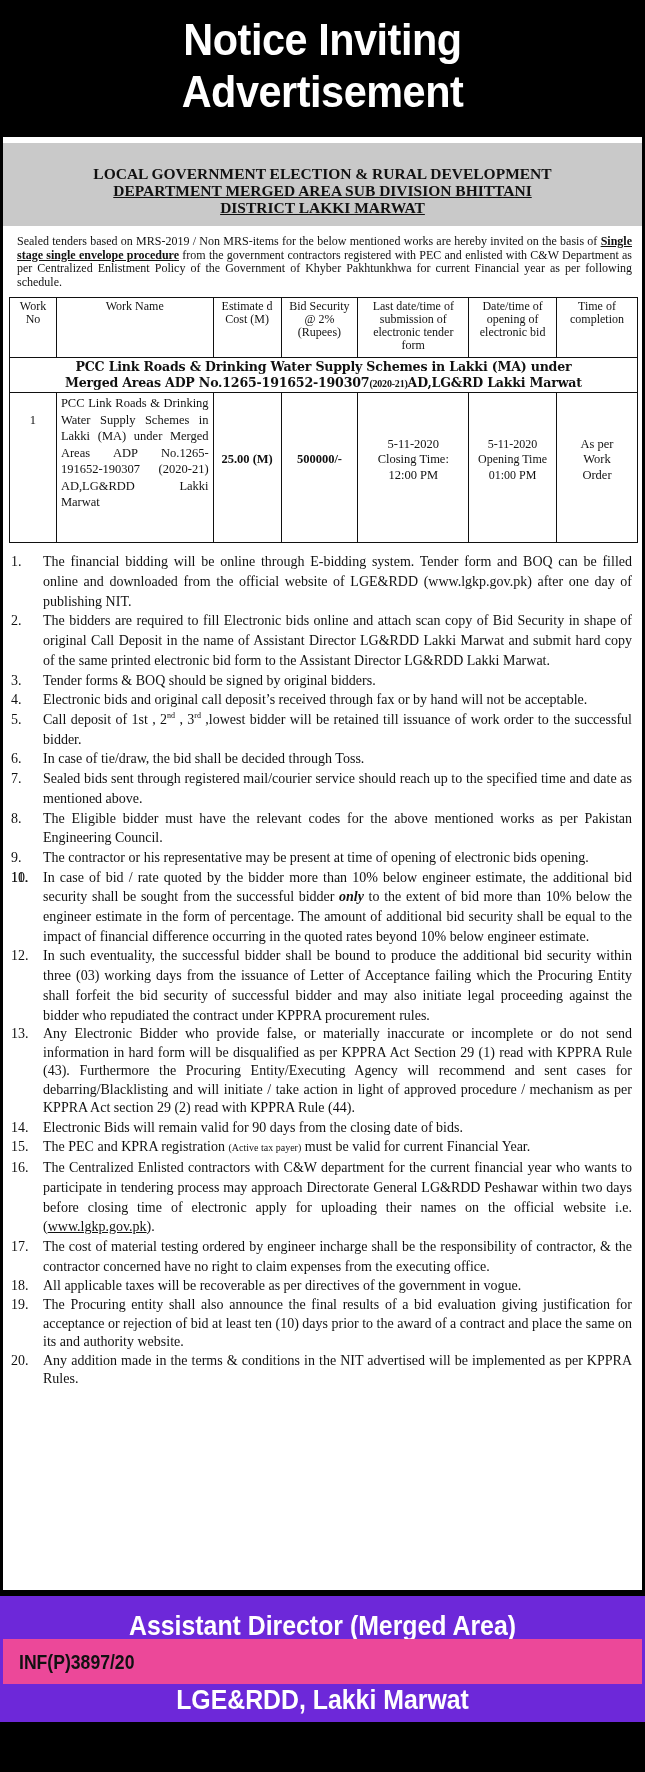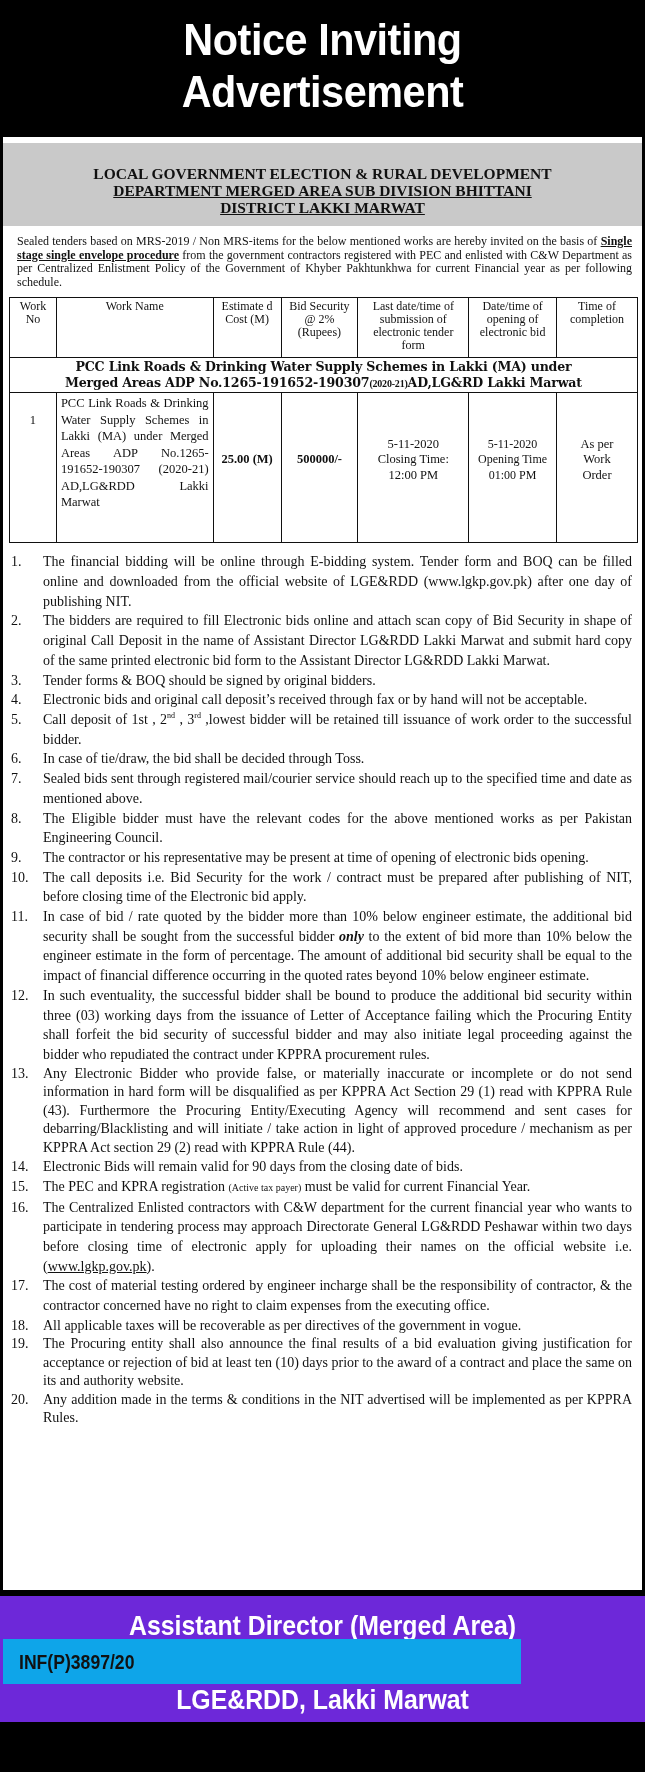--- a/index.html
+++ b/index.html
@@ -72,21 +72,21 @@
 
     .bottom-banner {
       position: absolute; left: 0; top: 1596px; width: 645px; height: 126px;
       background: #6d28d9; color: #fff; text-align: center;
       font-family: "Liberation Sans", sans-serif; font-weight: bold;
       font-size: 27px; line-height: 37px; padding-top: 12px;
     }
     .bottom-banner div { transform: scaleX(0.92); }
 
     .footer {
-      position: absolute; left: 3px; top: 1639px; width: 518px; height: 45px; background: #0ea5e9;
+      position: absolute; left: 3px; top: 1639px; width: 639px; height: 45px; background: #ec4899;
     }
     .inf {
       position: absolute; left: 16px; top: 12px;
       font-family: "Liberation Sans", sans-serif; font-weight: bold; font-size: 20px;
       transform: scaleX(0.88); transform-origin: left center; color: #111;
     }
     .slogan {
       position: absolute; left: 296px; top: 5px; width: 296px; height: 27px;
       background: #dcdcdc; border: 1px solid #777; border-top: none;
       border-radius: 0 0 8px 8px;
@@ -178,21 +178,21 @@
     <ol class="terms">
       <li><span class="num">1.</span><span>The financial bidding will be online through E-bidding system. Tender form and BOQ can be filled online and downloaded from the official website of LGE&amp;RDD (www.lgkp.gov.pk) after one day of publishing NIT.</span></li>
       <li><span class="num">2.</span><span>The bidders are required to fill Electronic bids online and attach scan copy of Bid Security in shape of original Call Deposit in the name of Assistant Director LG&amp;RDD Lakki Marwat and submit hard copy of the same printed electronic bid form to the Assistant Director LG&amp;RDD Lakki Marwat.</span></li>
       <li><span class="num">3.</span><span>Tender forms &amp; BOQ should be signed by original bidders.</span></li>
       <li><span class="num">4.</span><span>Electronic bids and original call deposit’s received through fax or by hand will not be acceptable.</span></li>
       <li><span class="num">5.</span><span>Call deposit of 1st , 2</span><sup>nd</sup><span> , 3</span><sup>rd</sup><span> ,lowest bidder will be retained till issuance of work order to the successful bidder.</span></li>
       <li><span class="num">6.</span><span>In case of tie/draw, the bid shall be decided through Toss.</span></li>
       <li><span class="num">7.</span><span>Sealed bids sent through registered mail/courier service should reach up to the specified time and date as mentioned above.</span></li>
       <li><span class="num">8.</span><span>The Eligible bidder must have the relevant codes for the above mentioned works as per Pakistan Engineering Council.</span></li>
       <li><span class="num">9.</span><span>The contractor or his representative may be present at time of opening of electronic bids opening.</span></li>
-      <li><span class="num">10.</span><span>The call deposits i.e. Bid Security for the work / contract must be prepared after publishing of NIT, before closing time of the Electronic bid apply.</span></li>
+      <li><span class="num">10.</span></li>
       <li><span class="num">11.</span><span>In case of bid / rate quoted by the bidder more than 10% below engineer estimate, the additional bid security shall be sought from the successful bidder </span><em>only</em><span> to the extent of bid more than 10% below the engineer estimate in the form of percentage. The amount of additional bid security shall be equal to the impact of financial difference occurring in the quoted rates beyond 10% below engineer estimate.</span></li>
       <li><span class="num">12.</span><span>In such eventuality, the successful bidder shall be bound to produce the additional bid security within three (03) working days from the issuance of Letter of Acceptance failing which the Procuring Entity shall forfeit the bid security of successful bidder and may also initiate legal proceeding against the bidder who repudiated the contract under KPPRA procurement rules.</span></li>
       <li class="tight"><span class="num">13.</span><span>Any Electronic Bidder who provide false, or materially inaccurate or incomplete or do not send information in hard form will be disqualified as per KPPRA Act Section 29 (1) read with KPPRA Rule (43). Furthermore the Procuring Entity/Executing Agency will recommend and sent cases for debarring/Blacklisting and will initiate / take action in light of approved procedure / mechanism as per KPPRA Act section 29 (2) read with KPPRA Rule (44).</span></li>
       <li><span class="num">14.</span><span>Electronic Bids will remain valid for 90 days from the closing date of bids.</span></li>
       <li><span class="num">15.</span><span>The PEC and KPRA registration </span><span class="small">(Active tax payer)</span><span> must be valid for current Financial Year.</span></li>
       <li><span class="num">16.</span><span>The Centralized Enlisted contractors with C&amp;W department for the current financial year who wants to participate in tendering process may approach Directorate General LG&amp;RDD Peshawar within two days before closing time of electronic apply for uploading their names on the official website i.e. (</span><span class="link">www.lgkp.gov.pk</span><span>).</span></li>
       <li><span class="num">17.</span><span>The cost of material testing ordered by engineer incharge shall be the responsibility of contractor, &amp; the contractor concerned have no right to claim expenses from the executing office.</span></li>
       <li><span class="num">18.</span><span>All applicable taxes will be recoverable as per directives of the government in vogue.</span></li>
       <li class="tight"><span class="num">19.</span><span>The Procuring entity shall also announce the final results of a bid evaluation giving justification for acceptance or rejection of bid at least ten (10) days prior to the award of a contract and place the same on its and authority website.</span></li>
       <li class="tight"><span class="num">20.</span><span>Any addition made in the terms  &amp; conditions in the NIT advertised will be implemented as per KPPRA Rules.</span></li>

